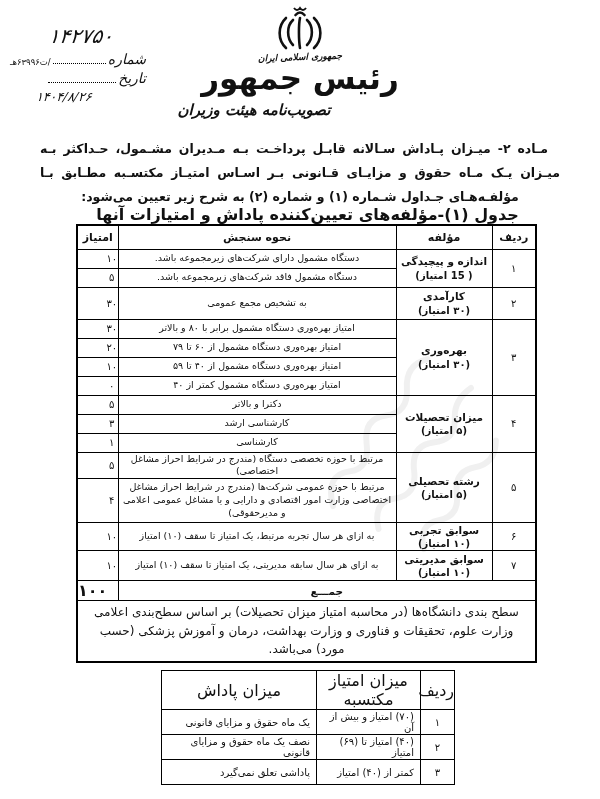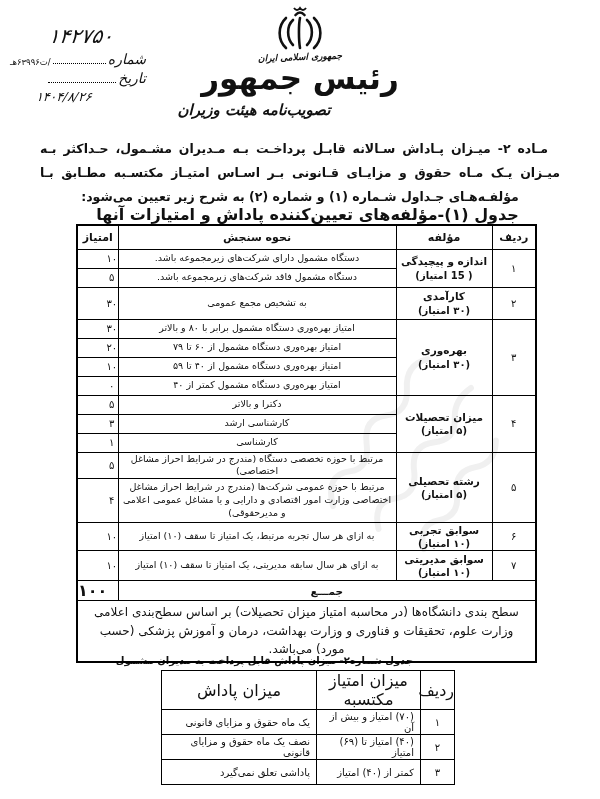--- a/index.html
+++ b/index.html
@@ -256,21 +256,20 @@
       <td class="total-label" colspan="3">جمـــع</td>
       <td class="total-score">۱۰۰</td>
     </tr>
 
     <tr>
       <td class="note-cell" colspan="4">سطح بندی دانشگاه‌ها (در محاسبه امتیاز میزان تحصیلات) بر اساس سطح‌بندی اعلامی وزارت علوم، تحقیقات و فناوری و وزارت بهداشت، درمان و آموزش پزشکی (حسب مورد) می‌باشد.</td>
     </tr>
   </tbody>
     </table>
 
-  <div class="t2-title">جدول شماره۲- میزان پاداش قابل پرداخت به مدیران مشمول</div>
 
   <table id="t2">
     <colgroup>
         <col style="width:34px">
         <col style="width:104px">
         <col style="width:155px">
       </colgroup>
     <tbody>
         <tr>
       <th>ردیف</th>

